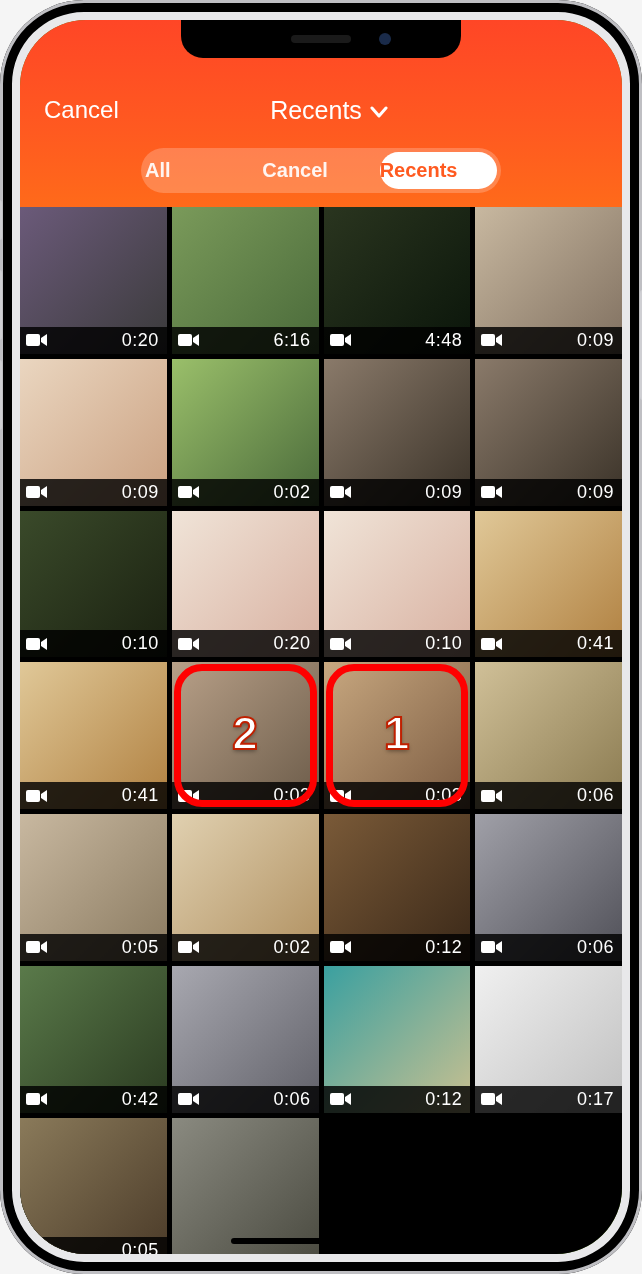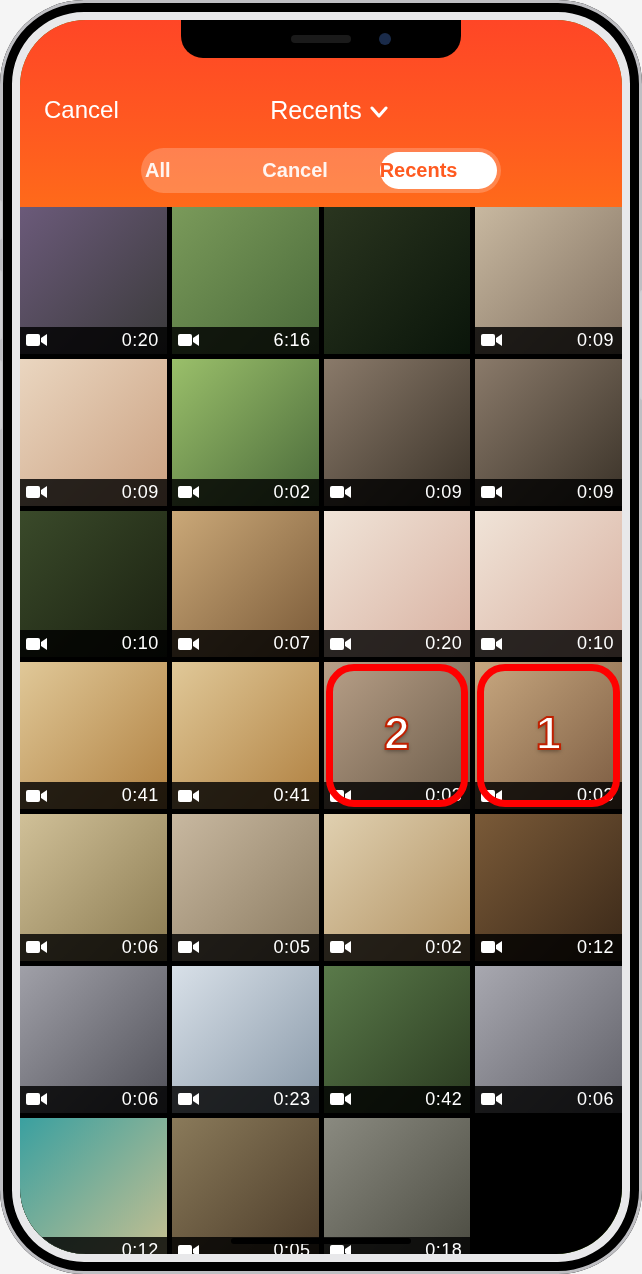--- a/index.html
+++ b/index.html
@@ -223,20 +223,29 @@
               <svg width="22" height="16" viewBox="0 0 22 16">
                 <rect x="0" y="2" width="14" height="12" rx="2" fill="#fff"></rect>
                 <path d="M15 6 L21 2 L21 14 L15 10 Z" fill="#fff"></path>
               </svg>
             </span>
             <span class="dur">6:16</span>
           </div>
         </div>
         <div class="cell">
           <div class="thumb t3"></div>
+          <div class="dur-bar">
+            <span class="cam-icon">
+              <svg width="22" height="16" viewBox="0 0 22 16">
+                <rect x="0" y="2" width="14" height="12" rx="2" fill="#fff"></rect>
+                <path d="M15 6 L21 2 L21 14 L15 10 Z" fill="#fff"></path>
+              </svg>
+            </span>
+            <span class="dur">4:48</span>
+          </div>
         </div>
         <div class="cell">
           <div class="thumb t4"></div>
           <div class="dur-bar">
             <span class="cam-icon">
               <svg width="22" height="16" viewBox="0 0 22 16">
                 <rect x="0" y="2" width="14" height="12" rx="2" fill="#fff"></rect>
                 <path d="M15 6 L21 2 L21 14 L15 10 Z" fill="#fff"></path>
               </svg>
             </span>
@@ -294,32 +303,20 @@
         <div class="cell">
           <div class="thumb t9"></div>
           <div class="dur-bar">
             <span class="cam-icon">
               <svg width="22" height="16" viewBox="0 0 22 16">
                 <rect x="0" y="2" width="14" height="12" rx="2" fill="#fff"></rect>
                 <path d="M15 6 L21 2 L21 14 L15 10 Z" fill="#fff"></path>
               </svg>
             </span>
             <span class="dur">0:10</span>
-          </div>
-        </div>
-        <div class="cell">
-          <div class="thumb t10"></div>
-          <div class="dur-bar">
-            <span class="cam-icon">
-              <svg width="22" height="16" viewBox="0 0 22 16">
-                <rect x="0" y="2" width="14" height="12" rx="2" fill="#fff"></rect>
-                <path d="M15 6 L21 2 L21 14 L15 10 Z" fill="#fff"></path>
-              </svg>
-            </span>
-            <span class="dur">0:07</span>
           </div>
         </div>
         <div class="cell">
           <div class="thumb t11"></div>
           <div class="dur-bar">
             <span class="cam-icon">
               <svg width="22" height="16" viewBox="0 0 22 16">
                 <rect x="0" y="2" width="14" height="12" rx="2" fill="#fff"></rect>
                 <path d="M15 6 L21 2 L21 14 L15 10 Z" fill="#fff"></path>
               </svg>
@@ -445,32 +442,20 @@
             <span class="cam-icon">
               <svg width="22" height="16" viewBox="0 0 22 16">
                 <rect x="0" y="2" width="14" height="12" rx="2" fill="#fff"></rect>
                 <path d="M15 6 L21 2 L21 14 L15 10 Z" fill="#fff"></path>
               </svg>
             </span>
             <span class="dur">0:06</span>
           </div>
         </div>
         <div class="cell">
-          <div class="thumb t22"></div>
-          <div class="dur-bar">
-            <span class="cam-icon">
-              <svg width="22" height="16" viewBox="0 0 22 16">
-                <rect x="0" y="2" width="14" height="12" rx="2" fill="#fff"></rect>
-                <path d="M15 6 L21 2 L21 14 L15 10 Z" fill="#fff"></path>
-              </svg>
-            </span>
-            <span class="dur">0:23</span>
-          </div>
-        </div>
-        <div class="cell">
           <div class="thumb t23"></div>
           <div class="dur-bar">
             <span class="cam-icon">
               <svg width="22" height="16" viewBox="0 0 22 16">
                 <rect x="0" y="2" width="14" height="12" rx="2" fill="#fff"></rect>
                 <path d="M15 6 L21 2 L21 14 L15 10 Z" fill="#fff"></path>
               </svg>
             </span>
             <span class="dur">0:42</span>
           </div>
@@ -493,40 +478,43 @@
             <span class="cam-icon">
               <svg width="22" height="16" viewBox="0 0 22 16">
                 <rect x="0" y="2" width="14" height="12" rx="2" fill="#fff"></rect>
                 <path d="M15 6 L21 2 L21 14 L15 10 Z" fill="#fff"></path>
               </svg>
             </span>
             <span class="dur">0:12</span>
           </div>
         </div>
         <div class="cell">
+          <div class="thumb t26"></div>
+          <div class="dur-bar">
+            <span class="cam-icon">
+              <svg width="22" height="16" viewBox="0 0 22 16">
+                <rect x="0" y="2" width="14" height="12" rx="2" fill="#fff"></rect>
+                <path d="M15 6 L21 2 L21 14 L15 10 Z" fill="#fff"></path>
+              </svg>
+            </span>
+            <span class="dur">0:17</span>
+          </div>
+        </div>
+        <div class="cell">
           <div class="thumb t27"></div>
           <div class="dur-bar">
             <span class="cam-icon">
               <svg width="22" height="16" viewBox="0 0 22 16">
                 <rect x="0" y="2" width="14" height="12" rx="2" fill="#fff"></rect>
                 <path d="M15 6 L21 2 L21 14 L15 10 Z" fill="#fff"></path>
               </svg>
             </span>
             <span class="dur">0:05</span>
           </div>
         </div>
         <div class="cell">
           <div class="thumb t28"></div>
-          <div class="dur-bar">
-            <span class="cam-icon">
-              <svg width="22" height="16" viewBox="0 0 22 16">
-                <rect x="0" y="2" width="14" height="12" rx="2" fill="#fff"></rect>
-                <path d="M15 6 L21 2 L21 14 L15 10 Z" fill="#fff"></path>
-              </svg>
-            </span>
-            <span class="dur">0:18</span>
-          </div>
         </div>
       </div>
 
     <div class="home-indicator"></div>
   </div>
 </div>
 
 </body></html>

